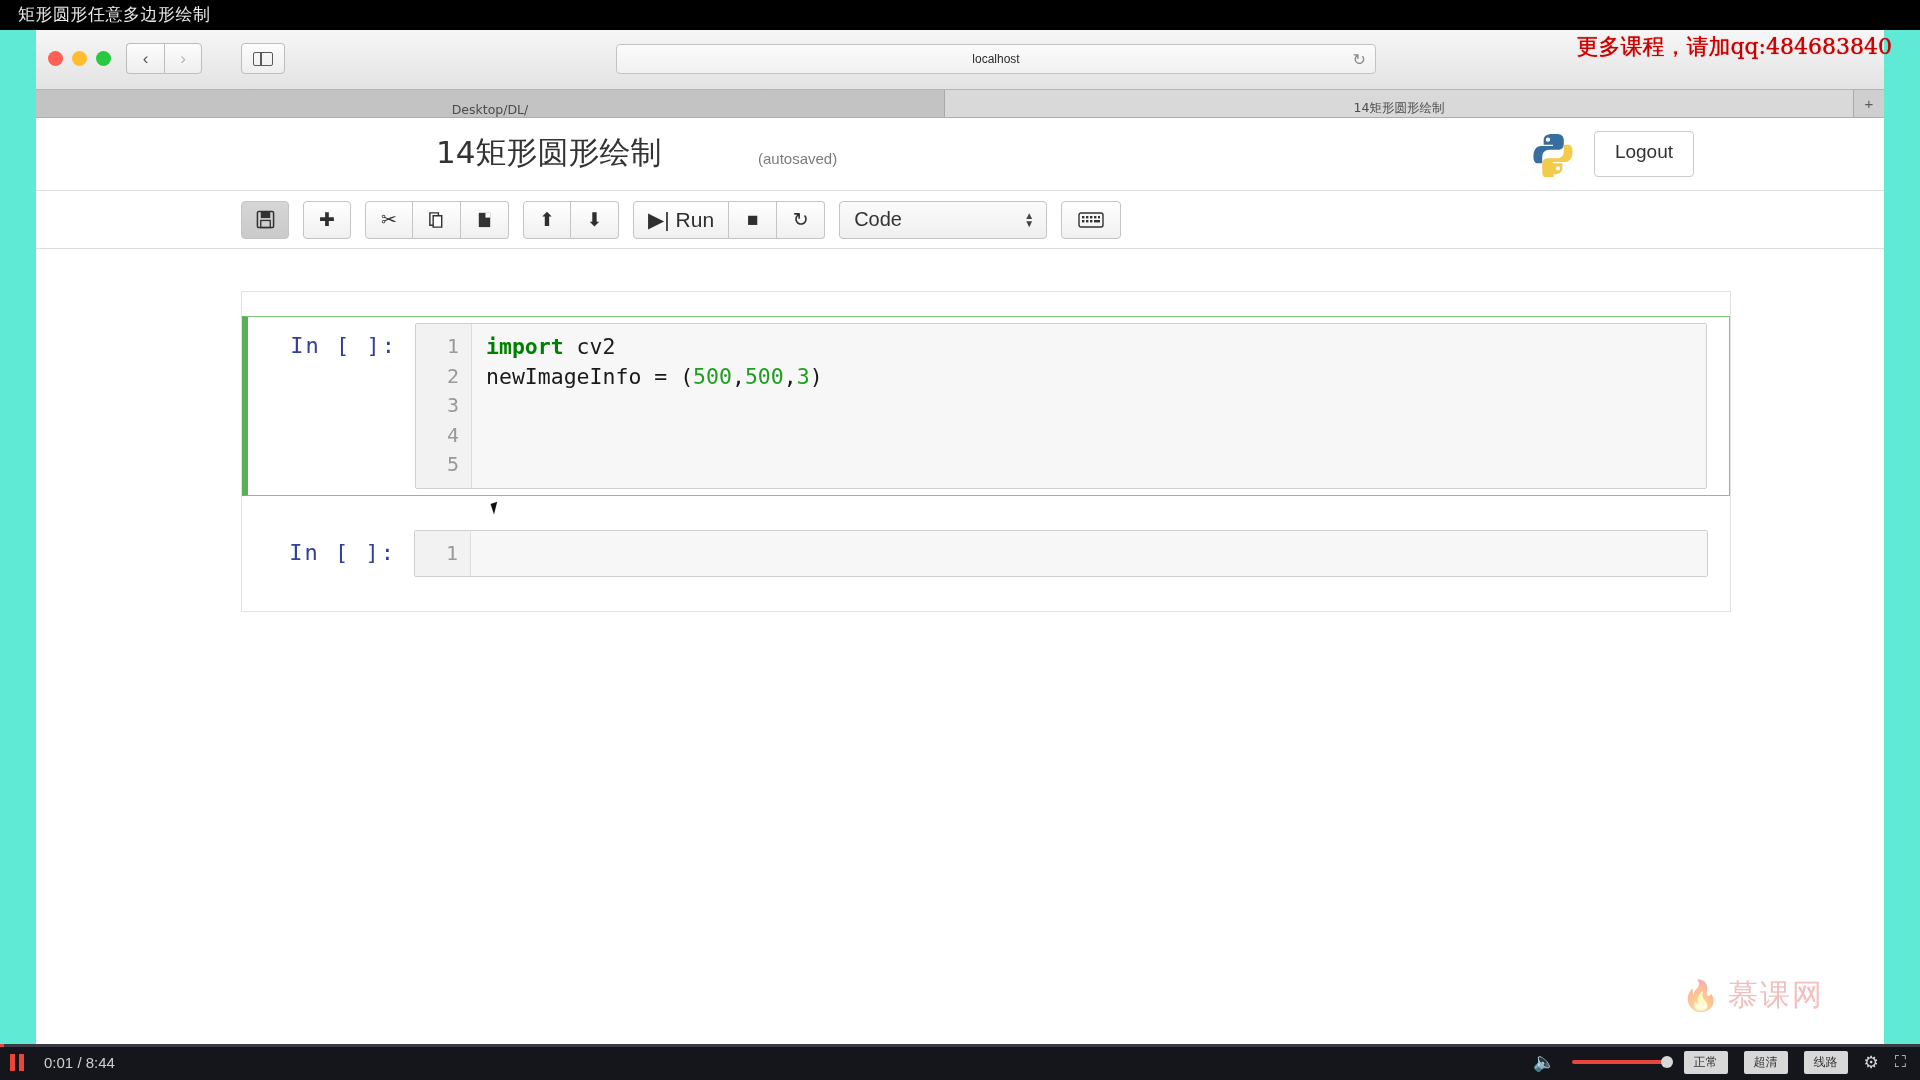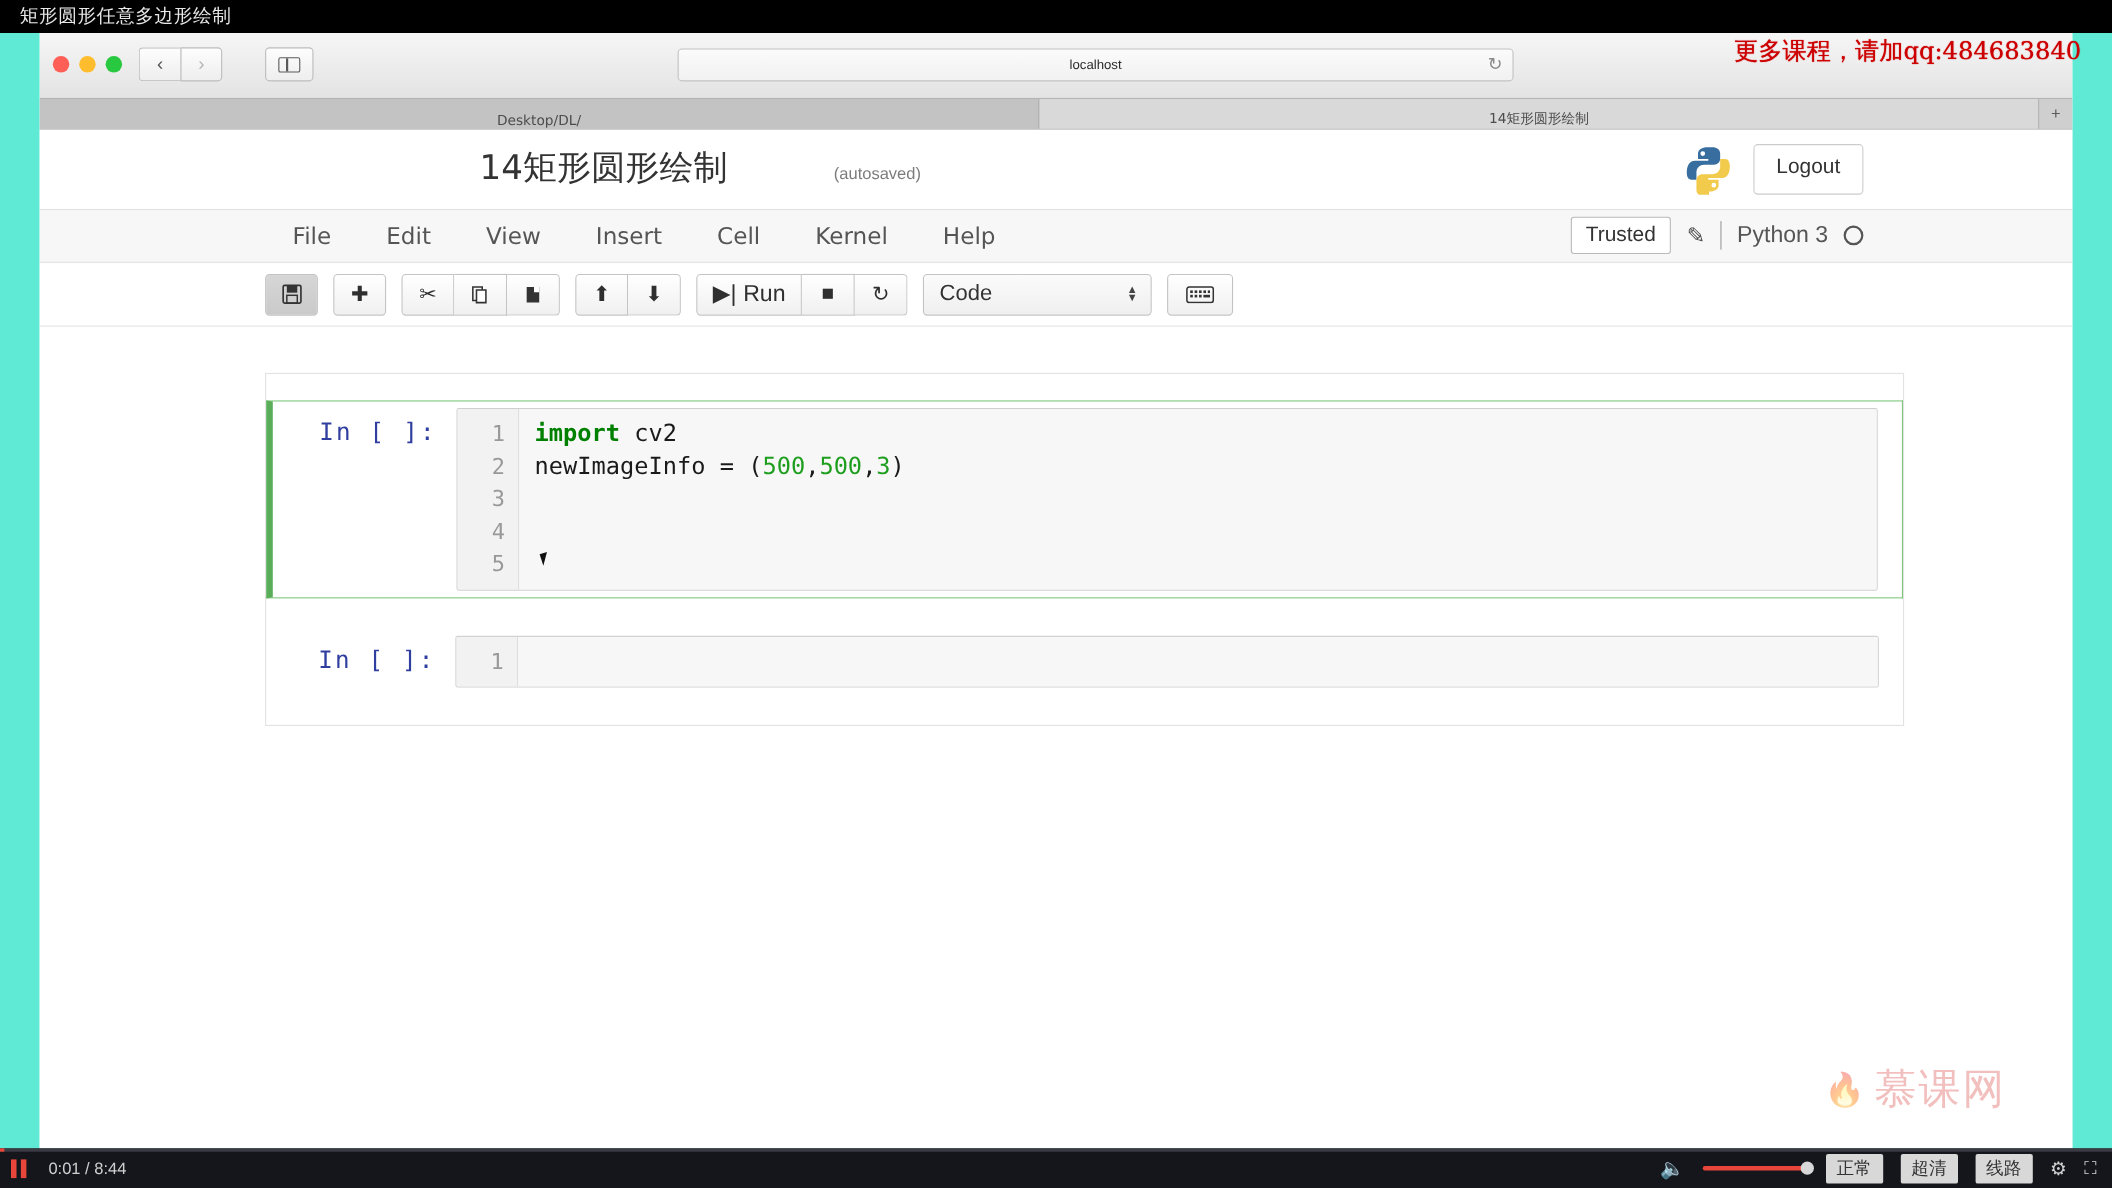--- a/index.html
+++ b/index.html
@@ -215,21 +215,21 @@
     border-left: 7px solid #111; border-bottom: 11px solid transparent;
     border-right: 4px solid transparent; transform: rotate(-18deg);
   }
 
   
   .watermark {
     position: absolute; right: 60px; bottom: 28px;
     display: flex; align-items: center; gap: 8px; opacity: .42;
   }
   .wm-flame { font-size: 30px; color: #e8534f; }
-  .wm-text { font-size: 38px; color: #e06a66; font-family: "DejaVu Sans", sans-serif; letter-spacing: 2px; }
+  .wm-text { font-size: 30px; color: #e06a66; font-family: "DejaVu Sans", sans-serif; letter-spacing: 2px; }
 
   
   .ad-text {
     position: absolute; right: 28px; top: 32px;
     font-size: 22px; color: #cc0000; font-weight: normal;
     font-family: "DejaVu Serif", serif;
     text-shadow: 0 0 1px #cc0000;
     white-space: nowrap; z-index: 50;
   }
 
@@ -247,21 +247,21 @@
   .pause-btn i { display: block; width: 5px; height: 17px; background: #e8463a; }
   .time-text { font-size: 15px; color: #cfcfcf; font-family: "Liberation Sans", sans-serif; }
   .vb-right { position: absolute; right: 14px; top: 0; height: 36px; display: flex; align-items: center; gap: 16px; }
   .vol-icon { font-size: 18px; color: #d4d4d4; }
   .vol-slider { position: relative; width: 96px; height: 4px; background: #e8463a; border-radius: 2px; }
   .vol-knob {
     position: absolute; right: -5px; top: 50%; transform: translateY(-50%);
     width: 12px; height: 12px; border-radius: 50%; background: #d8d8d8;
   }
   .q-btn {
-    padding: 3px 10px; font-size: 16px; color: #333;
+    padding: 3px 10px; font-size: 12px; color: #333;
     background: #d8d8d8; border-radius: 2px;
     font-family: "DejaVu Sans", sans-serif;
   }
   .gear-icon { font-size: 17px; color: #d4d4d4; }
   .fs-icon { font-size: 16px; color: #d4d4d4; }
 </style>
 </head>
 <body>
 
 <div id="root">
@@ -311,37 +311,20 @@
         <div class="jp-autosave">(autosaved)</div>
         <div class="jp-right">
           <svg class="py-logo" viewBox="0 0 64 64">
             <path d="M31 4c-7 0-12 3-12 8v7h13v2H15c-5 0-9 4-10 11-1 8 1 13 6 13h6v-9c0-6 4-10 10-10h12c5 0 8-3 8-8V12c0-5-4-8-10-8h-6zm-6 5a3 3 0 110 6 3 3 0 010-6z" fill="#386e9f"></path>
             <path d="M33 60c7 0 12-3 12-8v-7H32v-2h17c5 0 9-4 10-11 1-8-1-13-6-13h-6v9c0 6-4 10-10 10H25c-5 0-8 3-8 8v12c0 5 4 8 10 8h6zm6-5a3 3 0 110-6 3 3 0 010 6z" fill="#f2ca4c"></path>
           </svg>
           <div class="logout-btn">Logout</div>
         </div>
       </div>
 
-      <div class="jp-menubar">
-        <div class="menu-item">File</div>
-        <div class="menu-item">Edit</div>
-        <div class="menu-item">View</div>
-        <div class="menu-item">Insert</div>
-        <div class="menu-item">Cell</div>
-        <div class="menu-item">Kernel</div>
-        <div class="menu-item">Help</div>
-
-        <div class="jp-menubar-right">
-          <div class="trusted-box">Trusted</div>
-          <span class="pencil-icon">✎</span>
-          <span class="vert-div"></span>
-          <span class="kernel-name">Python 3</span>
-          <span class="kernel-circle"></span>
-        </div>
-      </div>
 
       <div class="jp-toolbar">
         <div class="tb-group">
           <div class="tb-btn pressed">
             <svg width="19" height="19" viewBox="0 0 20 20">
               <rect x="1.5" y="1.5" width="17" height="17" rx="1.5" fill="none" stroke="#333" stroke-width="1.6"></rect>
               <rect x="5" y="1.5" width="10" height="7" fill="#333"></rect>
               <rect x="5" y="11" width="10" height="7.5" fill="none" stroke="#333" stroke-width="1.4"></rect>
             </svg>
           </div>

